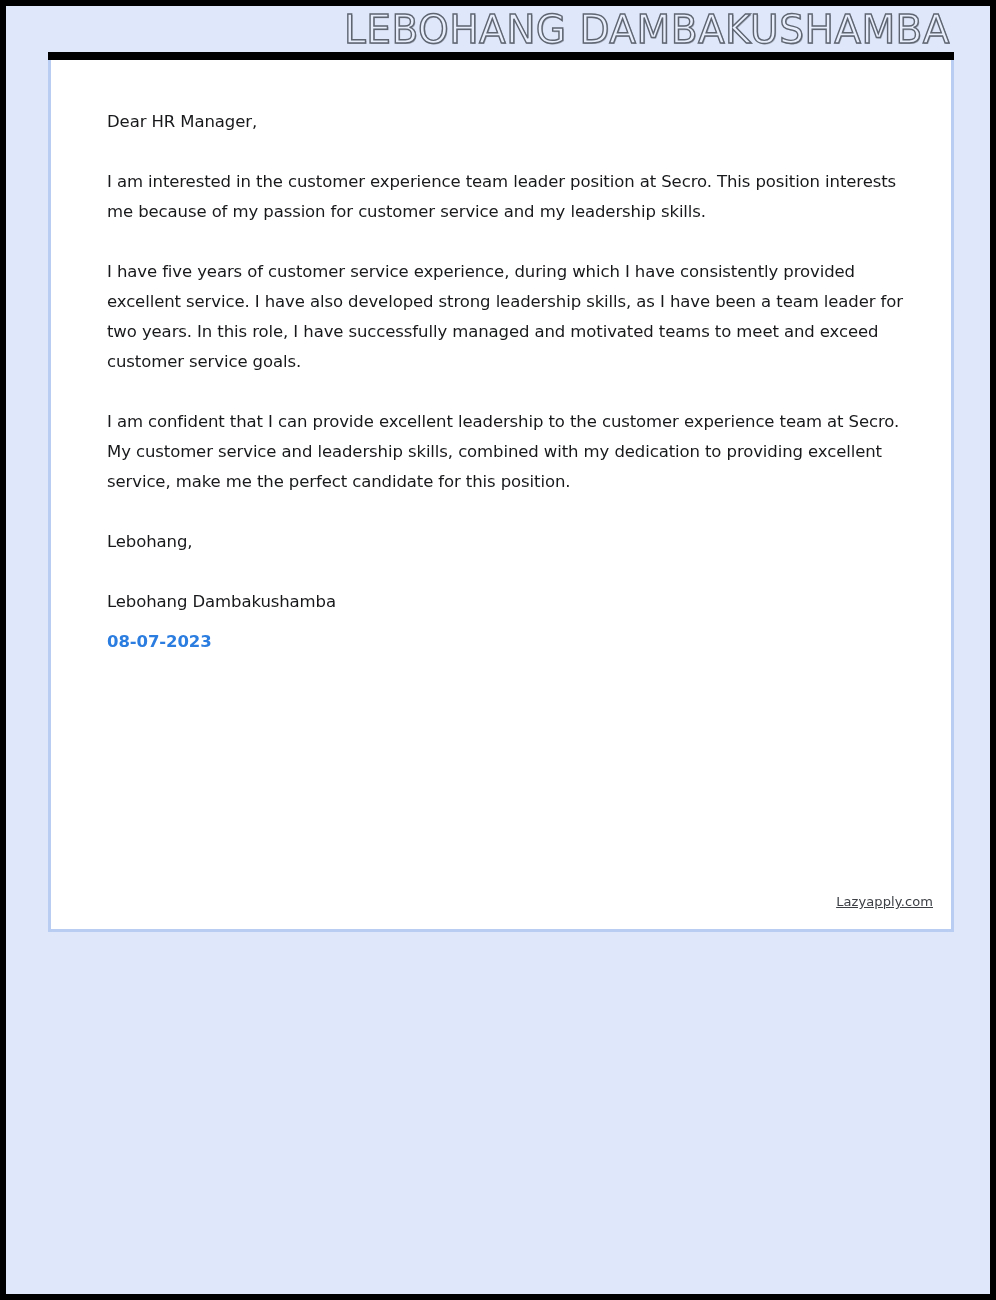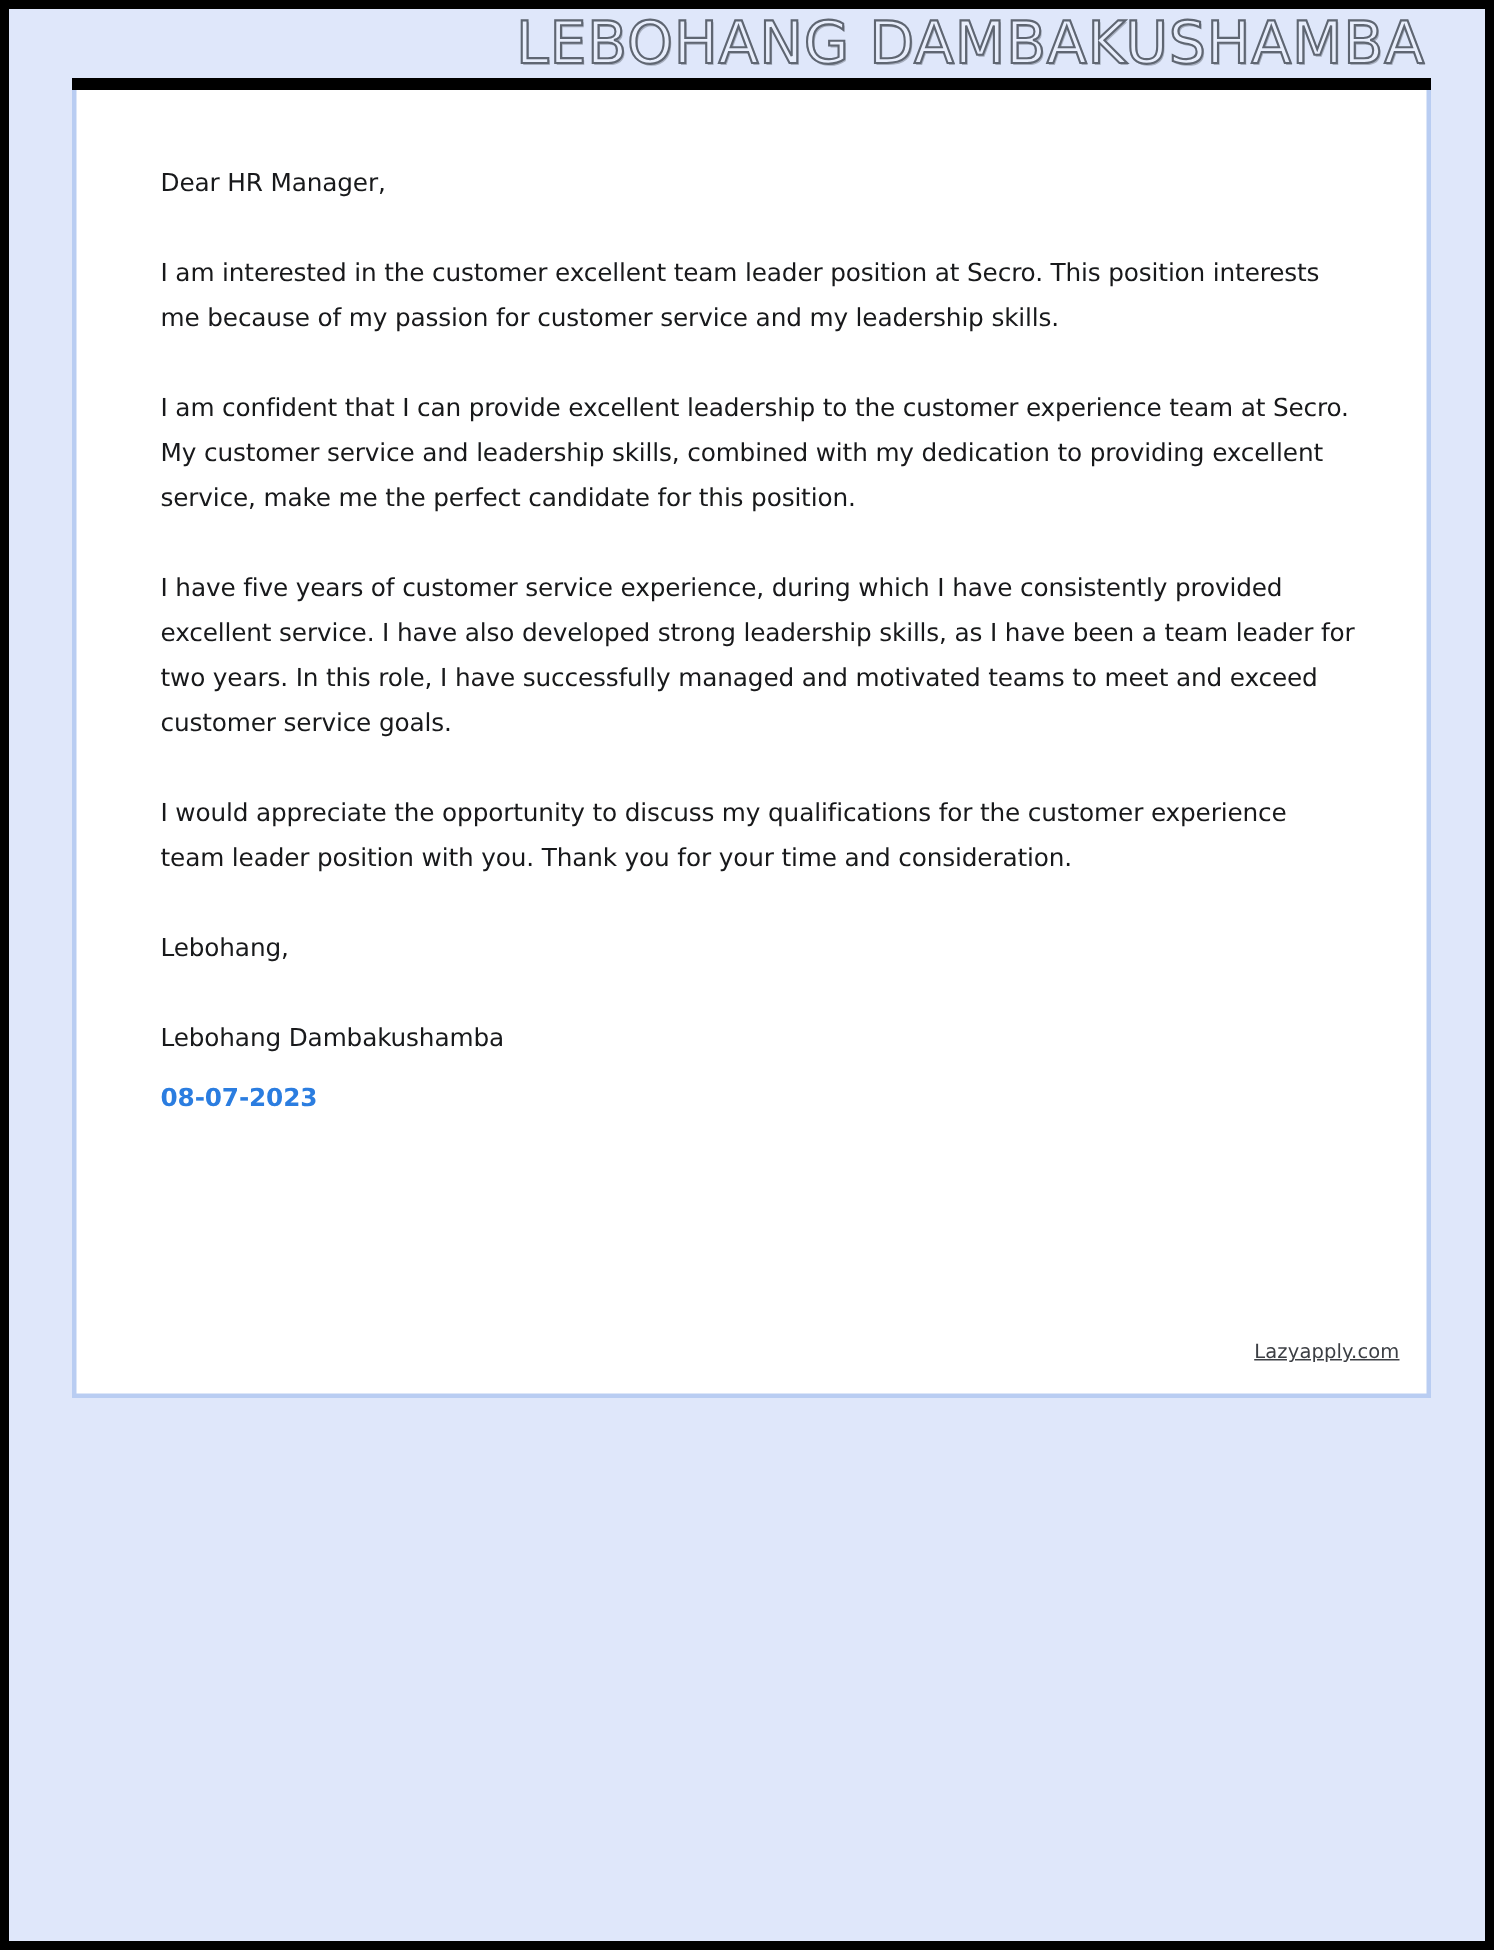--- a/index.html
+++ b/index.html
@@ -141,27 +141,26 @@
     </div>
 
     <div class="top-rule"></div>
 
     <div class="sheet">
 
       <div class="letter-body">
 
         <p class="salutation">Dear HR Manager,</p>
 
-        <p class="para">I am interested in the customer excellent team leader position at Secro. This position interests me because of my passion for customer service and my leadership skills.</p>
+        <p class="para">I am interested in the customer experience team leader position at Secro. This position interests me because of my passion for customer service and my leadership skills.</p>
+
+        <p class="para">I have five years of customer service experience, during which I have consistently provided excellent service. I have also developed strong leadership skills, as I have been a team leader for two years. In this role, I have successfully managed and motivated teams to meet and exceed customer service goals.</p>
 
         <p class="para">I am confident that I can provide excellent leadership to the customer experience team at Secro. My customer service and leadership skills, combined with my dedication to providing excellent service, make me the perfect candidate for this position.</p>
 
-        <p class="para">I have five years of customer service experience, during which I have consistently provided excellent service. I have also developed strong leadership skills, as I have been a team leader for two years. In this role, I have successfully managed and motivated teams to meet and exceed customer service goals.</p>
-
-        <p class="para">I would appreciate the opportunity to discuss my qualifications for the customer experience team leader position with you. Thank you for your time and consideration.</p>
 
         <p class="closing">Lebohang,</p>
 
         <p class="signature">Lebohang Dambakushamba</p>
 
         <p class="date">08-07-2023</p>
 
       </div>
 
       <div class="footer-mark">Lazyapply.com</div>

